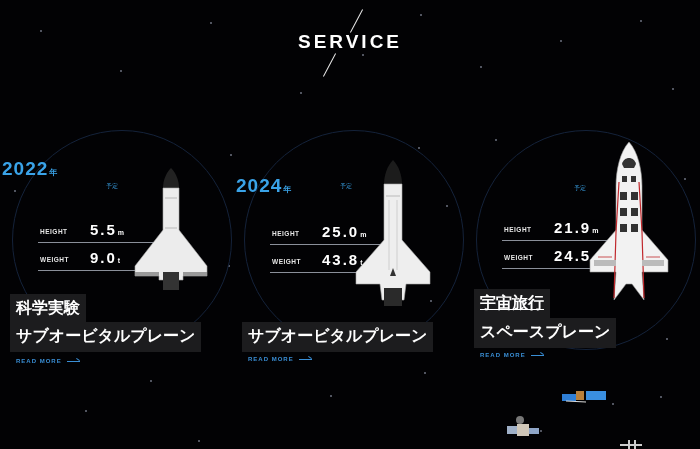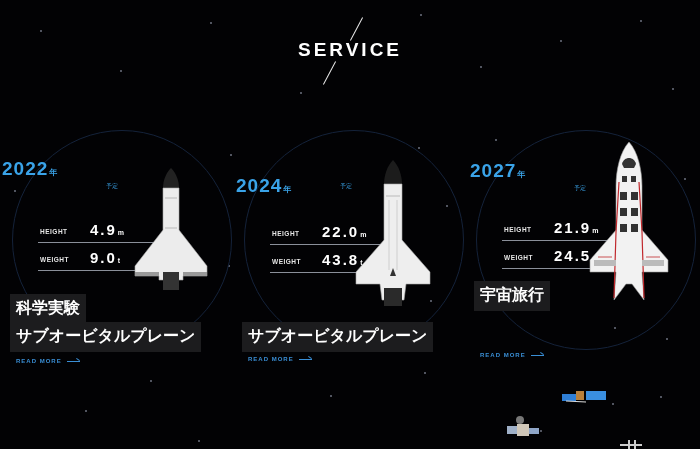--- a/index.html
+++ b/index.html
@@ -3,21 +3,21 @@
 <meta charset="utf-8">
 <style>
   html, body { margin:0; padding:0; }
   body {
     width:700px; height:449px; overflow:hidden; position:relative;
     background:#020204;
     font-family:"DejaVu Sans", sans-serif; color:#fff;
   }
   .stars { position:absolute; inset:0; pointer-events:none; }
   .star { position:absolute; width:2px; height:2px; border-radius:50%; background:#9aa3b5; opacity:.7; }
-  .title-wrap { position:absolute; left:0; top:8px; width:648px; height:80px; }
+  .title-wrap { position:absolute; left:0; top:0; width:648px; height:80px; }
   .title {
     position:absolute; left:0; width:700px; top:31px; text-align:center;
     font-family:"Liberation Sans", sans-serif; font-weight:bold; font-size:19px;
     letter-spacing:3px; color:#fff;
   }
   .slash { position:absolute; width:1px; background:#e8e8e8; transform:rotate(28deg); transform-origin:center; }
   .card { position:absolute; top:120px; width:232px; height:260px; }
   .ring {
     position:absolute; left:0; top:10px; width:220px; height:220px;
     border-radius:50%; border:1.5px solid #14223a; box-sizing:border-box;
@@ -93,21 +93,21 @@
 </div>
 
 <div class="card" style="left:12px;">
   <div class="ring"></div>
   <div class="year" style="left:-10px;">
     <span>2022</span><span class="unit">年</span>
   </div>
   <div class="sched" style="left:-10px;">予定</div>
   <div class="stat" style="top:96px;">
     <span class="lbl">HEIGHT</span>
-    <span class="val"><span>4.9</span><span class="u">m</span></span>
+    <span class="val"><span>5.5</span><span class="u">m</span></span>
   </div>
   <div class="stat" style="top:124px;">
     <span class="lbl">WEIGHT</span>
     <span class="val"><span>9.0</span><span class="u">t</span></span>
   </div>
   <svg class="ship" style="left:117px;top:48px" width="84" height="122" viewBox="0 0 84 122">
     <path d="M42 0 C36 6 34 14 34 20 L50 20 C50 14 48 6 42 0Z" fill="#222"></path>
     <path d="M34 20 L34 62 L6 98 L6 108 L30 108 L30 112 L54 112 L54 108 L78 108 L78 98 L50 62 L50 20Z" fill="#ececec" stroke="#aaa" stroke-width=".6"></path>
     <line x1="36" y1="30" x2="48" y2="30" stroke="#999" stroke-width=".6"></line>
     <line x1="36" y1="60" x2="48" y2="60" stroke="#999" stroke-width=".6"></line>
@@ -121,44 +121,41 @@
 </div>
 
 <div class="card" style="left:244px;">
   <div class="ring"></div>
   <div class="year" style="left:-8px;margin-top:17px;">
     <span>2024</span><span class="unit">年</span>
   </div>
   <div class="sched" style="left:-8px;">予定</div>
   <div class="stat" style="top:98px;">
     <span class="lbl">HEIGHT</span>
-    <span class="val"><span>22.0</span><span class="u">m</span></span>
+    <span class="val"><span>25.0</span><span class="u">m</span></span>
   </div>
   <div class="stat" style="top:126px;">
     <span class="lbl">WEIGHT</span>
     <span class="val"><span>43.8</span><span class="u">t</span></span>
   </div>
   <svg class="ship" style="left:108px;top:40px" width="82" height="146" viewBox="0 0 82 146">
     <path d="M41 0 C35 6 32 16 32 24 L50 24 C50 16 47 6 41 0Z" fill="#1c1c1c"></path>
     <path d="M32 24 L32 80 L4 112 L4 124 L28 124 L30 140 L52 140 L54 124 L78 124 L78 112 L50 80 L50 24Z" fill="#eeeeee" stroke="#aaa" stroke-width=".6"></path>
     <line x1="34" y1="36" x2="48" y2="36" stroke="#999" stroke-width=".6"></line>
     <line x1="37" y1="40" x2="37" y2="110" stroke="#bbb" stroke-width=".6"></line>
     <line x1="45" y1="40" x2="45" y2="110" stroke="#bbb" stroke-width=".6"></line>
     <path d="M38 116 L41 108 L44 116Z" fill="#333"></path>
     <rect x="32" y="128" width="18" height="18" fill="#2a2a2a"></rect>
   </svg>
   <div class="tag" style="left:-2px;top:202px;">サブオービタルプレーン</div>
   <a class="readmore" style="left:4px;top:236px;"><span>READ MORE</span><span class="arrow"></span></a>
 </div>
 
 <div class="card" style="left:476px;">
   <div class="ring"></div>
-  <div class="year" style="left:-6px;top:40px;">
-    <span>2027</span><span class="unit">年</span>
-  </div>
   <div class="sched" style="left:-6px;top:64px;">予定</div>
   <div class="stat" style="top:94px;">
     <span class="lbl">HEIGHT</span>
     <span class="val"><span>21.9</span><span class="u">m</span></span>
   </div>
   <div class="stat" style="top:122px;">
     <span class="lbl">WEIGHT</span>
     <span class="val"><span>24.5</span><span class="u">t</span></span>
   </div>
   <svg class="ship" style="left:110px;top:22px" width="86" height="162" viewBox="0 0 86 162">
@@ -172,21 +169,22 @@
       <rect x="45" y="66" width="7" height="8" fill="#333"></rect>
     <rect x="34" y="82" width="7" height="8" fill="#333"></rect>
       <rect x="45" y="82" width="7" height="8" fill="#333"></rect>
     <path d="M33 40 L30 90 L28 156" stroke="#c0282c" stroke-width="1.2" fill="none"></path>
     <path d="M53 40 L56 90 L58 156" stroke="#c0282c" stroke-width="1.2" fill="none"></path>
     <rect x="8" y="118" width="22" height="6" fill="#bbb"></rect>
       <rect x="56" y="118" width="22" height="6" fill="#bbb"></rect>
     <line x1="12" y1="115" x2="26" y2="115" stroke="#c0282c" stroke-width=".8"></line>
     <line x1="60" y1="115" x2="74" y2="115" stroke="#c0282c" stroke-width=".8"></line>
   </svg>
-  <div class="tag" style="left:-2px;top:161px;">宇宙旅行</div>
+  <div class="tag" style="left:-2px;top:169px;text-decoration:underline;">宇宙旅行</div>
+  <div class="tag" style="left:-2px;top:198px;">スペースプレーン</div>
   <a class="readmore" style="left:4px;top:232px;"><span>READ MORE</span><span class="arrow"></span></a>
 </div>
 
 <svg class="sat" style="left:562px;top:389px" width="50" height="14" viewBox="0 0 50 14">
   <rect x="0" y="5" width="14" height="7" fill="#2f7fd6"></rect>
   <rect x="14" y="2" width="8" height="9" fill="#b9803a"></rect>
   <rect x="24" y="2" width="20" height="9" fill="#3a8fe0"></rect>
   <line x1="4" y1="12" x2="24" y2="13" stroke="#ddd" stroke-width="1"></line>
 </svg>
 <svg class="sat" style="left:505px;top:414px" width="36" height="24" viewBox="0 0 36 24">

